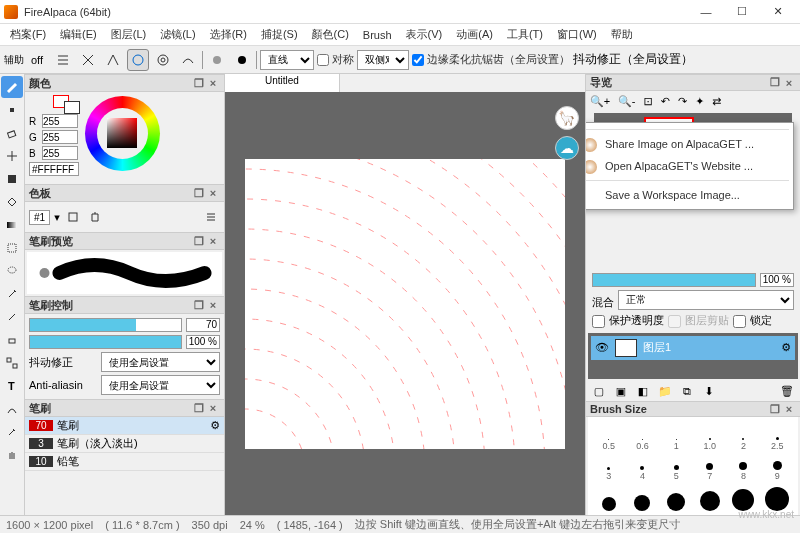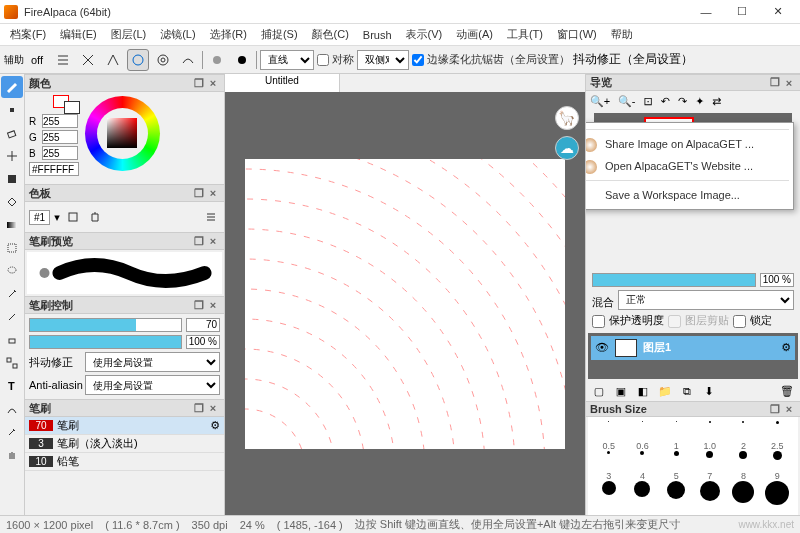--- a/index.html
+++ b/index.html
@@ -42,21 +42,21 @@
 .swnum { border: 1px solid #999; background: #fff; padding: 1px 4px; font-size: 10px; }
 .ibtn { width: 18px; height: 18px; display: flex; align-items: center; justify-content: center; border: 1px solid transparent; }
 .ibtn svg { width: 12px; height: 12px; }
 .brushprev { height: 42px; padding: 3px 6px; background: #fff; margin: 2px; }
 .stroke { width: 100%; height: 36px; }
 .brushctl { padding: 4px; display: flex; flex-direction: column; gap: 3px; }
 .slider-row { display: flex; align-items: center; gap: 4px; }
 .slider-bar { flex: 1; height: 14px; background: #fff; border: 1px solid #999; position: relative; }
 .slider-fill { height: 100%; background: #5ac8e8; }
 .slider-val { width: 34px; height: 14px; border: 1px solid #999; text-align: right; padding-right: 2px; font-size: 10px; background: #fff; }
-.ctl-row { display: flex; align-items: center; gap: 0; font-size: 10px; }
+.ctl-row { display: flex; align-items: center; gap: 16px; font-size: 10px; }
 .ctl-row label { width: 56px; }
 .brushlist { flex: 1; overflow: hidden; }
 .bl-row { display: flex; align-items: center; height: 18px; gap: 4px; padding: 0 4px; border-bottom: 1px solid #ddd; }
 .bl-row.sel { background: #d0e4f5; }
 .bl-sz { background: #333; color: #fff; width: 24px; text-align: center; font-size: 10px; }
 .bl-sz.red { background: #c00; }
 .canvas-area { flex: 1; background: #666; position: relative; display: flex; flex-direction: column; }
 .tab-bar { height: 18px; background: #f0f0f0; display: flex; }
 .tab { padding: 1px 40px; background: #fff; border-right: 1px solid #ccc; font-size: 10px; }
 .canvas-holder { flex: 1; display: flex; align-items: center; justify-content: center; position: relative; }
@@ -71,28 +71,28 @@
 .ctx-menu { position: absolute; top: 48px; left: -12px; width: 220px; background: #fff; border: 1px solid #999; box-shadow: 2px 2px 6px rgba(0,0,0,.3); z-index: 10; padding: 3px 0; }
 .ctx-item { padding: 5px 16px 5px 30px; font-size: 11px; color: #333; position: relative; }
 .ctx-item.hasicon::before { content: ''; position: absolute; left: 8px; top: 5px; width: 14px; height: 14px; border-radius: 50%; background: radial-gradient(#fff,#c84); }
 .ctx-sep { height: 1px; background: #ddd; margin: 3px 4px; }
 .layer-opts { padding: 3px 6px; display: flex; flex-direction: column; gap: 3px; margin-top: 112px; }
 .layer-row { display: flex; align-items: flex-end; gap: 4px; font-size: 10px; }
 .layers { height: 54px; margin: 2px; background: #666; padding: 3px; }
 .layer { height: 24px; background: #6bb8e8; display: flex; align-items: center; gap: 6px; padding: 0 4px; }
 .layer .eye { width: 14px; height: 14px; }
 .layer .thumb { width: 22px; height: 18px; background: #fff; border: 1px solid #333; }
-.layer .lname { color: #fff; font-weight: bold; flex: 1; }
+.layer .lname { color: #fff; font-weight: normal; flex: 1; }
 .layer-btns { height: 24px; display: flex; align-items: center; padding: 0 4px; gap: 4px; }
 .bsize-grid { flex: 1; background: #fff; margin: 0 2px; padding: 4px; display: grid; grid-template-columns: repeat(6,1fr); gap: 0; align-content: start; }
-.bs-cell { height: 30px; display: flex; flex-direction: column; align-items: center; justify-content: space-between; gap: 1px; }
+.bs-cell { height: 30px; display: flex; flex-direction: column; align-items: center; justify-content: flex-end; gap: 1px; }
 .bs-dot { background: #000; border-radius: 50%; }
 .bs-lbl { font-size: 9px; color: #666; }
 .statusbar { height: 18px; background: #f0f0f0; border-top: 1px solid #ccc; display: flex; align-items: center; padding: 0 6px; font-size: 10px; color: #666; gap: 12px; }
-.watermark { position: absolute; bottom: 3px; right: 6px; font-size: 10px; color: #bbb; margin-left: 28px; }
+.watermark { position: absolute; bottom: 13px; right: 6px; font-size: 10px; color: #bbb; margin-left: 28px; }
 </style>
 </head>
 <body>
 
 <div class="titlebar">
   <div class="icon"></div>
   <div class="title">FireAlpaca (64bit)</div>
   <div class="winbtns">
     <div class="winbtn">—</div>
     <div class="winbtn">☐</div>

